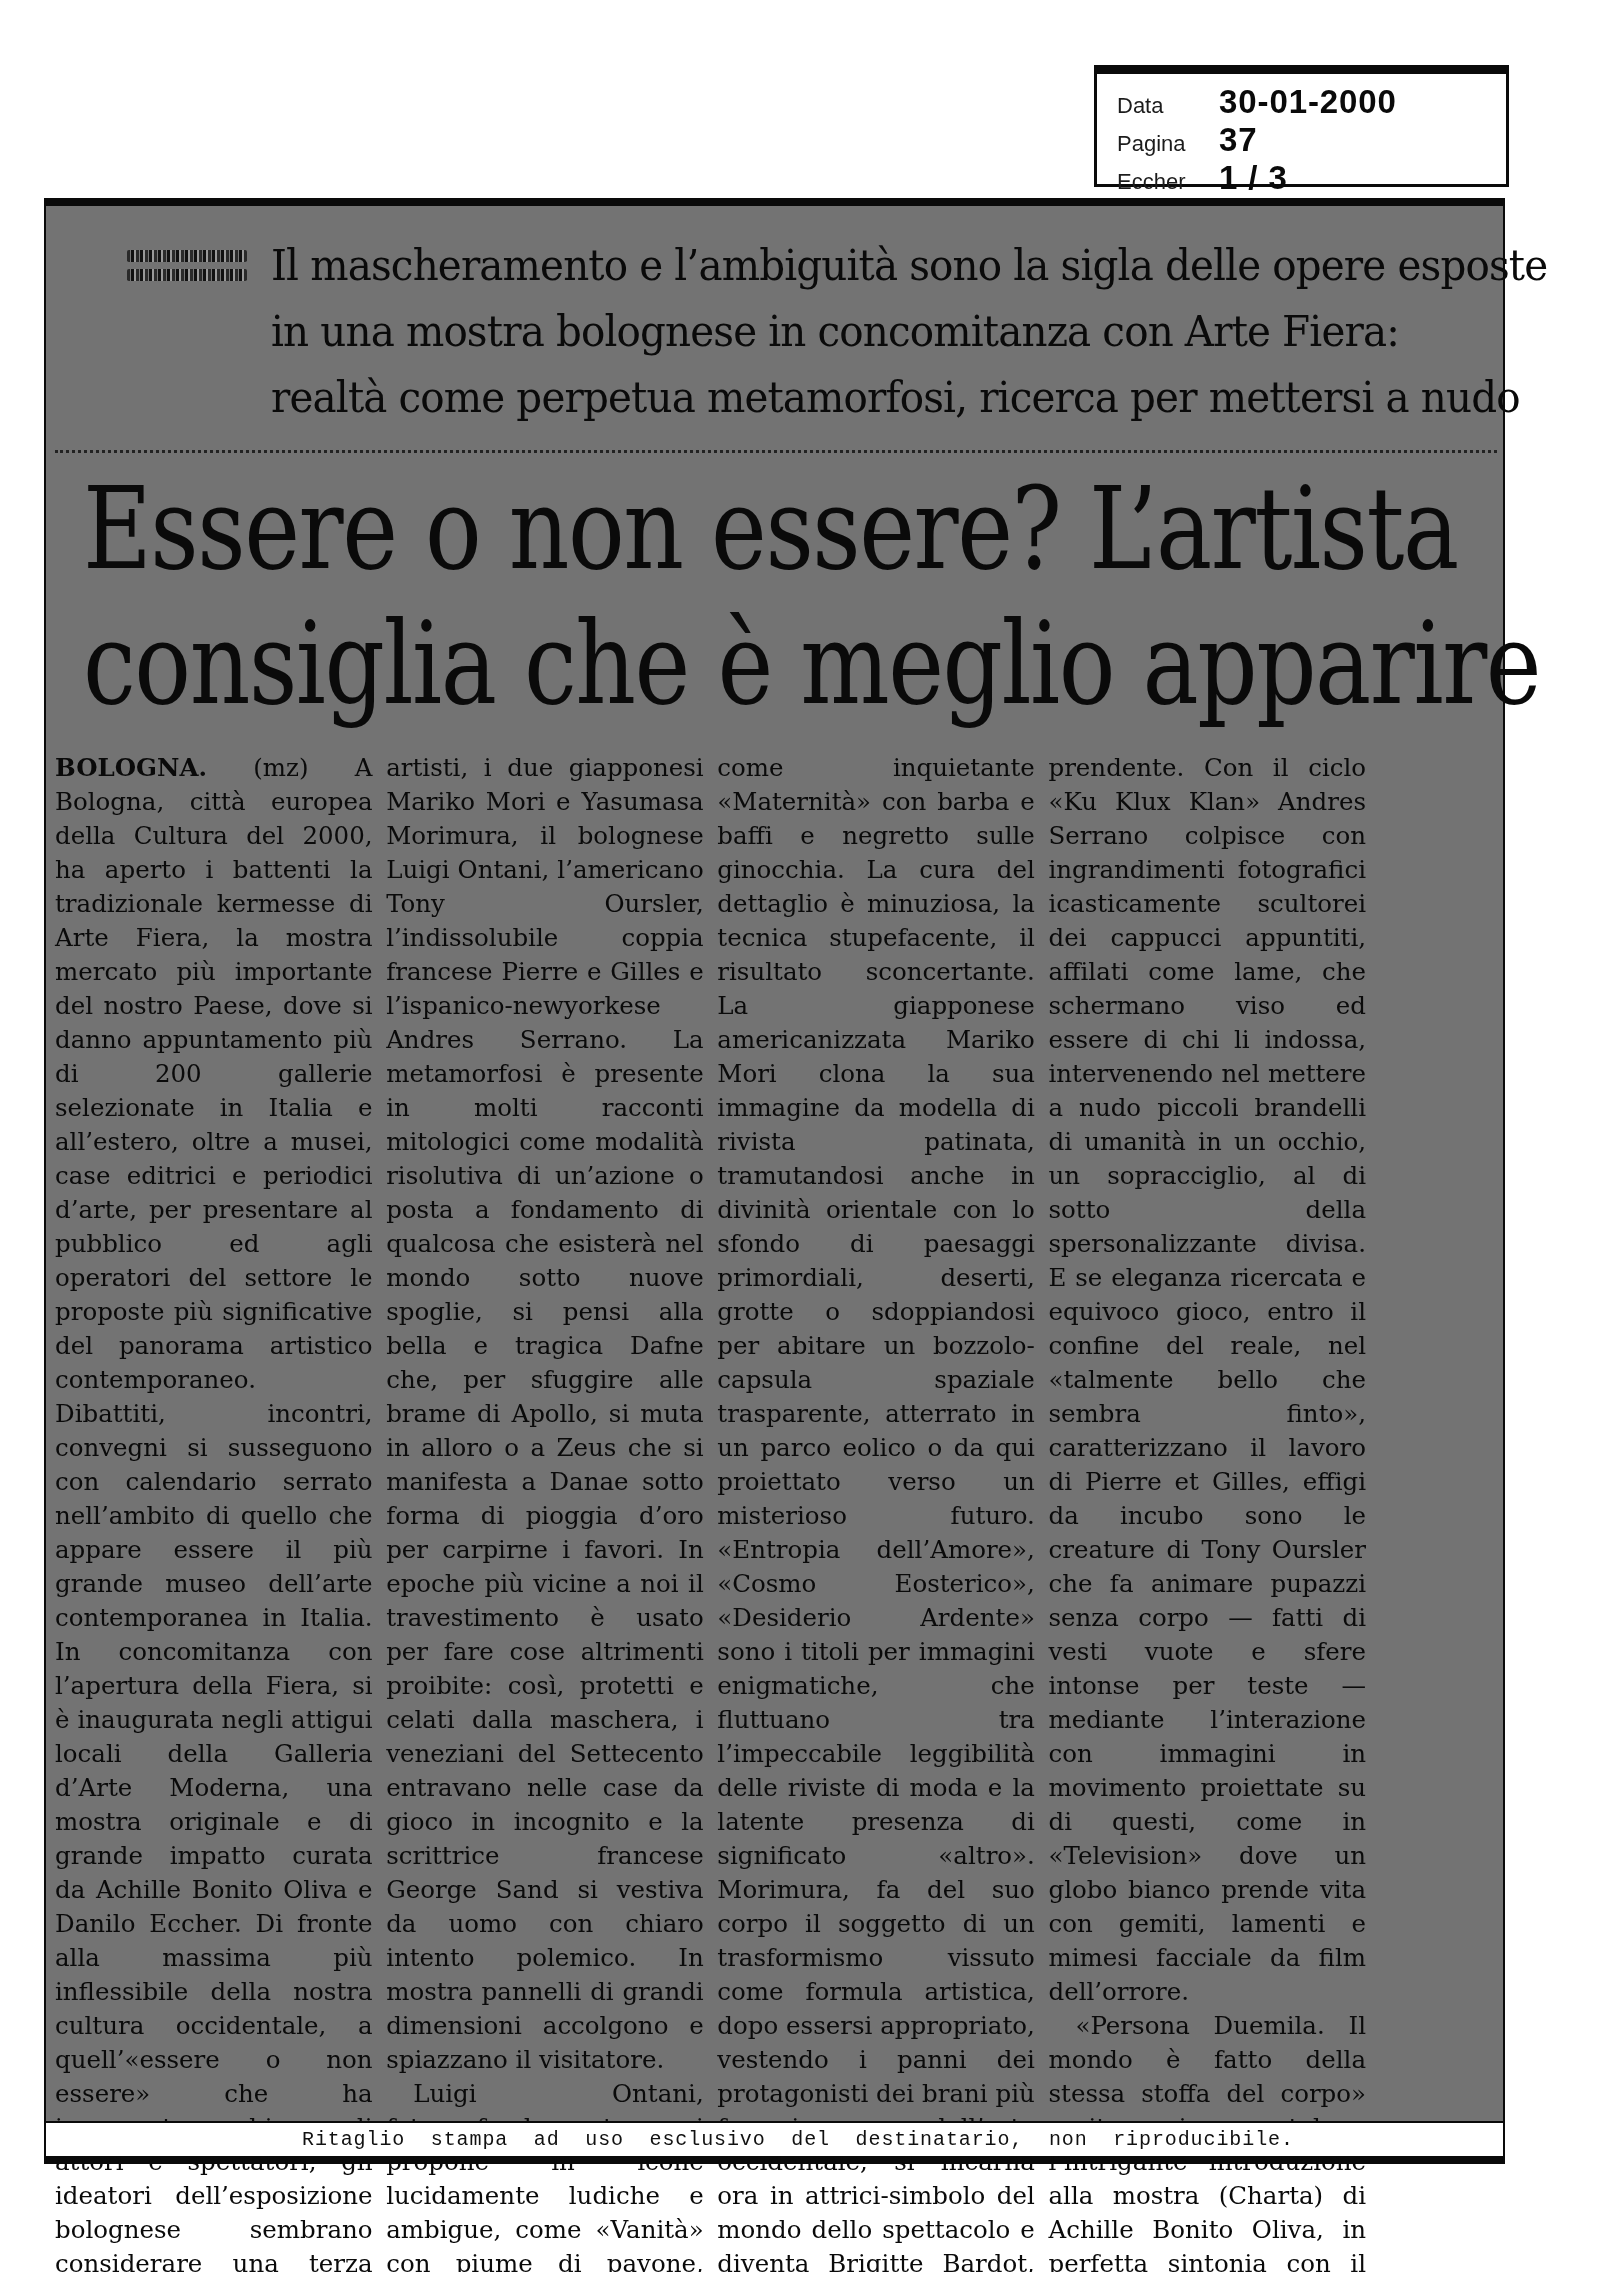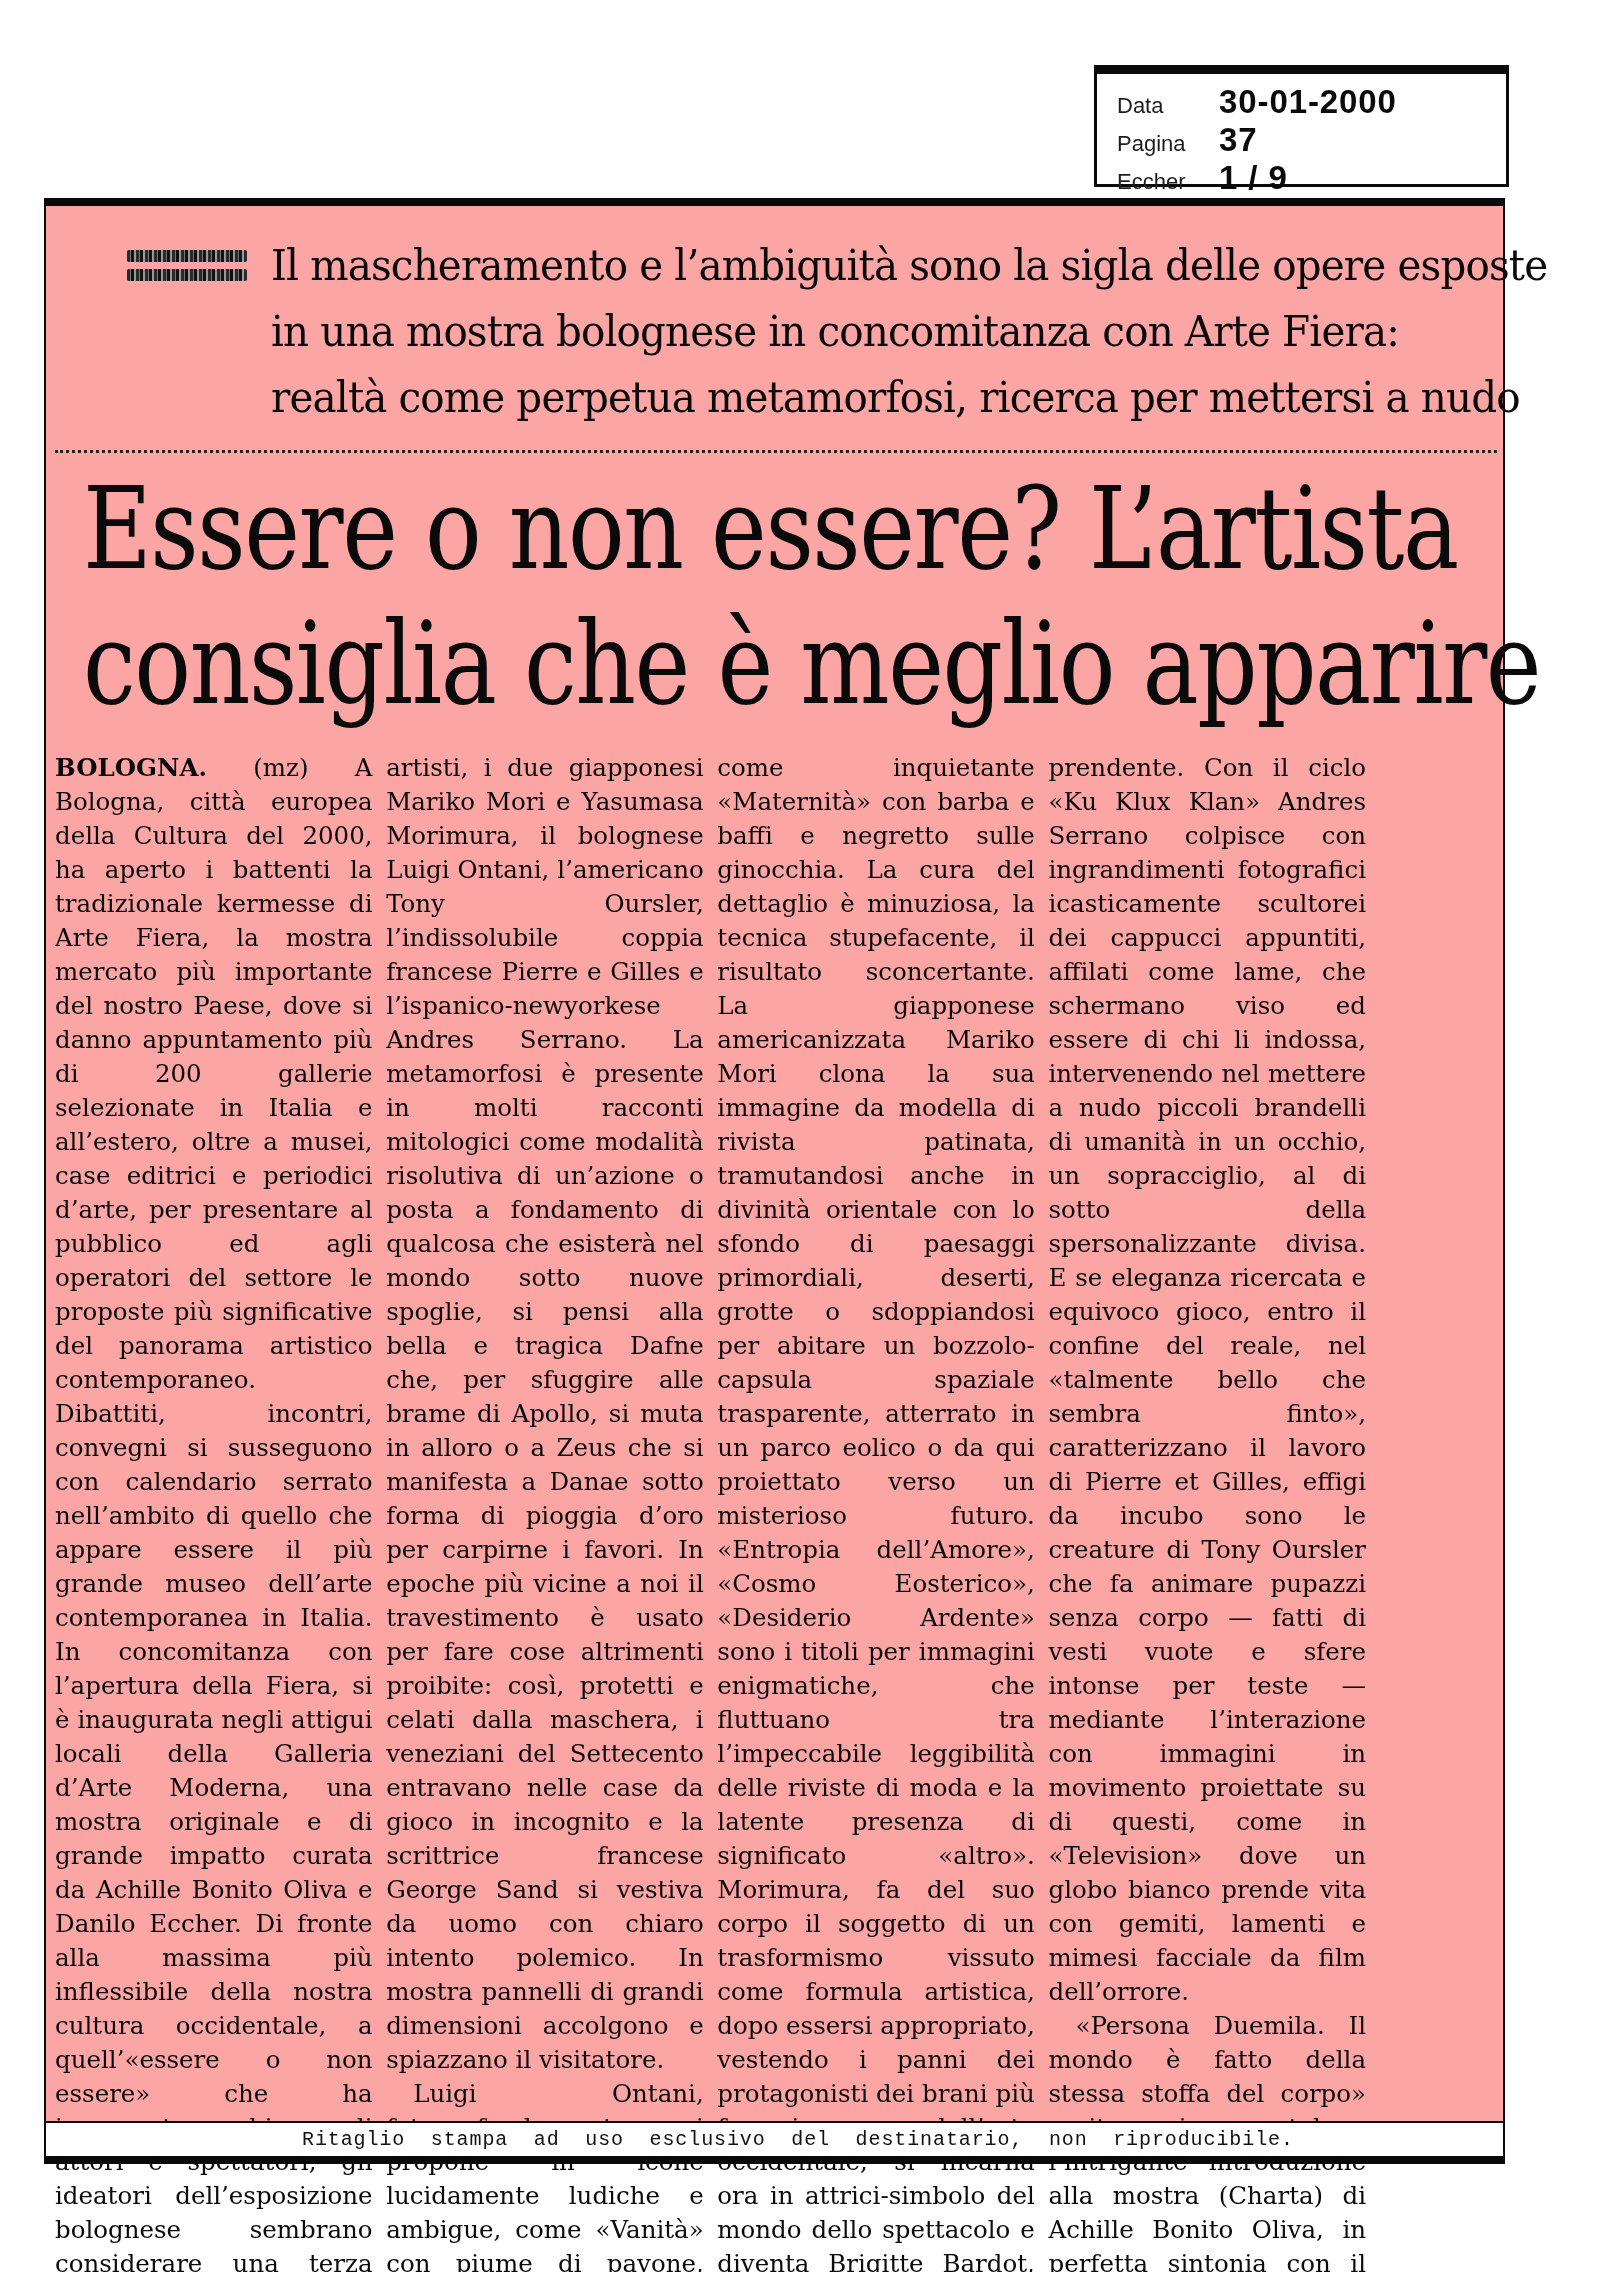--- a/index.html
+++ b/index.html
@@ -14,21 +14,21 @@
 
   .info-box{position:absolute;left:1094px;top:65px;width:415px;height:122px;
     border:3.6px solid #0a0a0a;border-top-width:9px;box-sizing:border-box;background:#fff;
     display:flex;flex-direction:column;justify-content:space-between;padding:9px 17px 11px 20px;}
   .info-row{display:flex;align-items:baseline;}
   .info-label{width:102px;font-family:"Liberation Sans",sans-serif;font-size:22px;color:#1c1c1c;}
   .info-value{font-family:"Liberation Sans",sans-serif;font-size:33px;font-weight:bold;letter-spacing:0.9px;}
 
   
   .main-box{position:absolute;left:44px;top:198px;width:1461px;height:1966px;
-    border:2.7px solid #0a0a0a;border-top-width:8.2px;border-bottom-width:8.2px;box-sizing:border-box;background:#fca5a5;}
+    border:2.7px solid #0a0a0a;border-top-width:8.2px;border-bottom-width:8.2px;box-sizing:border-box;background:#737373;}
 
   .press-mark{position:absolute;left:81px;top:44px;width:120px;}
   .press-mark i{display:block;height:11.8px;margin-bottom:7.3px;border-radius:1.8px;
     background:repeating-linear-gradient(90deg,#2a2a2a 0 2.7px,#777 2.7px 4.5px,#111 4.5px 7.3px,#999 7.3px 9px);
     filter:blur(0.5px);}
 
   .standfirst{position:absolute;left:225px;top:25.5px;font-family:"DejaVu Serif",serif;
     font-size:43px;line-height:66px;letter-spacing:-0.9px;white-space:nowrap;}
   .standfirst .sf-line{transform:scaleX(0.94);transform-origin:left center;}
 
@@ -63,21 +63,21 @@
     <div class="info-row">
       <span class="info-label">Data</span>
       <span class="info-value">30-01-2000</span>
     </div>
     <div class="info-row">
       <span class="info-label">Pagina</span>
       <span class="info-value">37</span>
     </div>
     <div class="info-row">
       <span class="info-label">Eccher</span>
-      <span class="info-value">1 / 9</span>
+      <span class="info-value">1 / 3</span>
     </div>
   </div>
 
   <div class="main-box">
 
     <div class="press-mark">
         <i></i>
         <i></i>
       </div>
 

